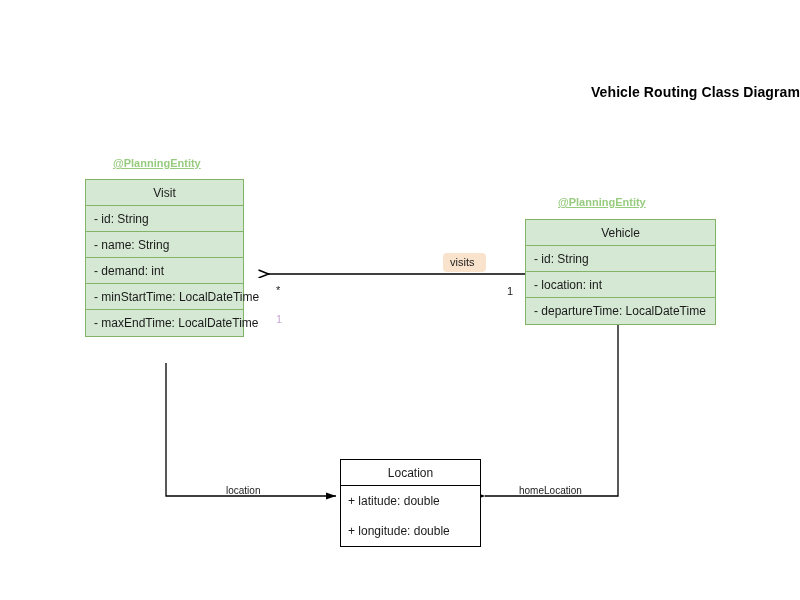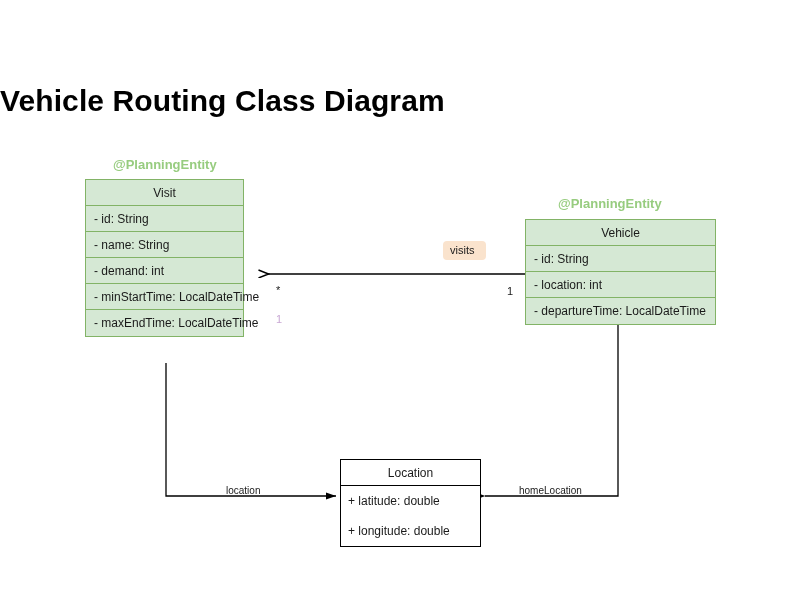--- a/index.html
+++ b/index.html
@@ -20,22 +20,22 @@
     left: 0; top: 0;
     width: 800px;
     height: 600px;
   }
   
   #diagram-title {
     position: absolute;
     left: 0;
     top: 84px;
     width: 800px;
-    text-align: left;
-    font-size: 30px;
+    text-align: right;
+    font-size: 14px;
     font-weight: bold;
     color: #000000;
     letter-spacing: 0.1px;
   }
   
   #connectors {
     position: absolute;
     left: 0; top: 0;
     width: 800px;
     height: 600px;
@@ -80,23 +80,24 @@
     line-height: 30px;
     border-bottom: none;
     padding-left: 7px;
   }
   .umlclass .attr:last-child {
     border-bottom: none;
   }
   
   .stereotype {
     position: absolute;
-    font-size: 13px;
+    font-size: 11px;
     font-weight: bold;
     white-space: nowrap;
+    text-decoration: underline;
   }
   
   .edge-label {
     position: absolute;
     font-size: 10px;
     color: #1a1a1a;
     white-space: nowrap;
   }
   .mult {
     position: absolute;
@@ -166,21 +167,21 @@
     <div class="attr">- departureTime: LocalDateTime</div>
   </div>
 
   <div class="umlclass plain" style="left:340px; top:459px; width:141px;">
     <div class="classname">Location</div>
     <div class="attr">+ latitude: double</div>
     <div class="attr">+ longitude: double</div>
   </div>
 
 
-  <div class="role-badge" style="left:443px; top:241px;padding-left:7px;">visits</div>
+  <div class="role-badge" style="left:443px; top:253px;padding-left:7px;">visits</div>
 
   <div class="mult" style="left:276px; top:284px; color:#1a1a1a;">*</div>
 
   <div class="mult" style="left:276px; top:313px; color:#c9a8d4;">1</div>
 
   <div class="mult" style="left:507px; top:285px; color:#1a1a1a;">1</div>
 
   <div class="edge-label" style="left:226px; top:485px;">location</div>
 
   <div class="edge-label" style="left:519px; top:485px;">homeLocation</div>

